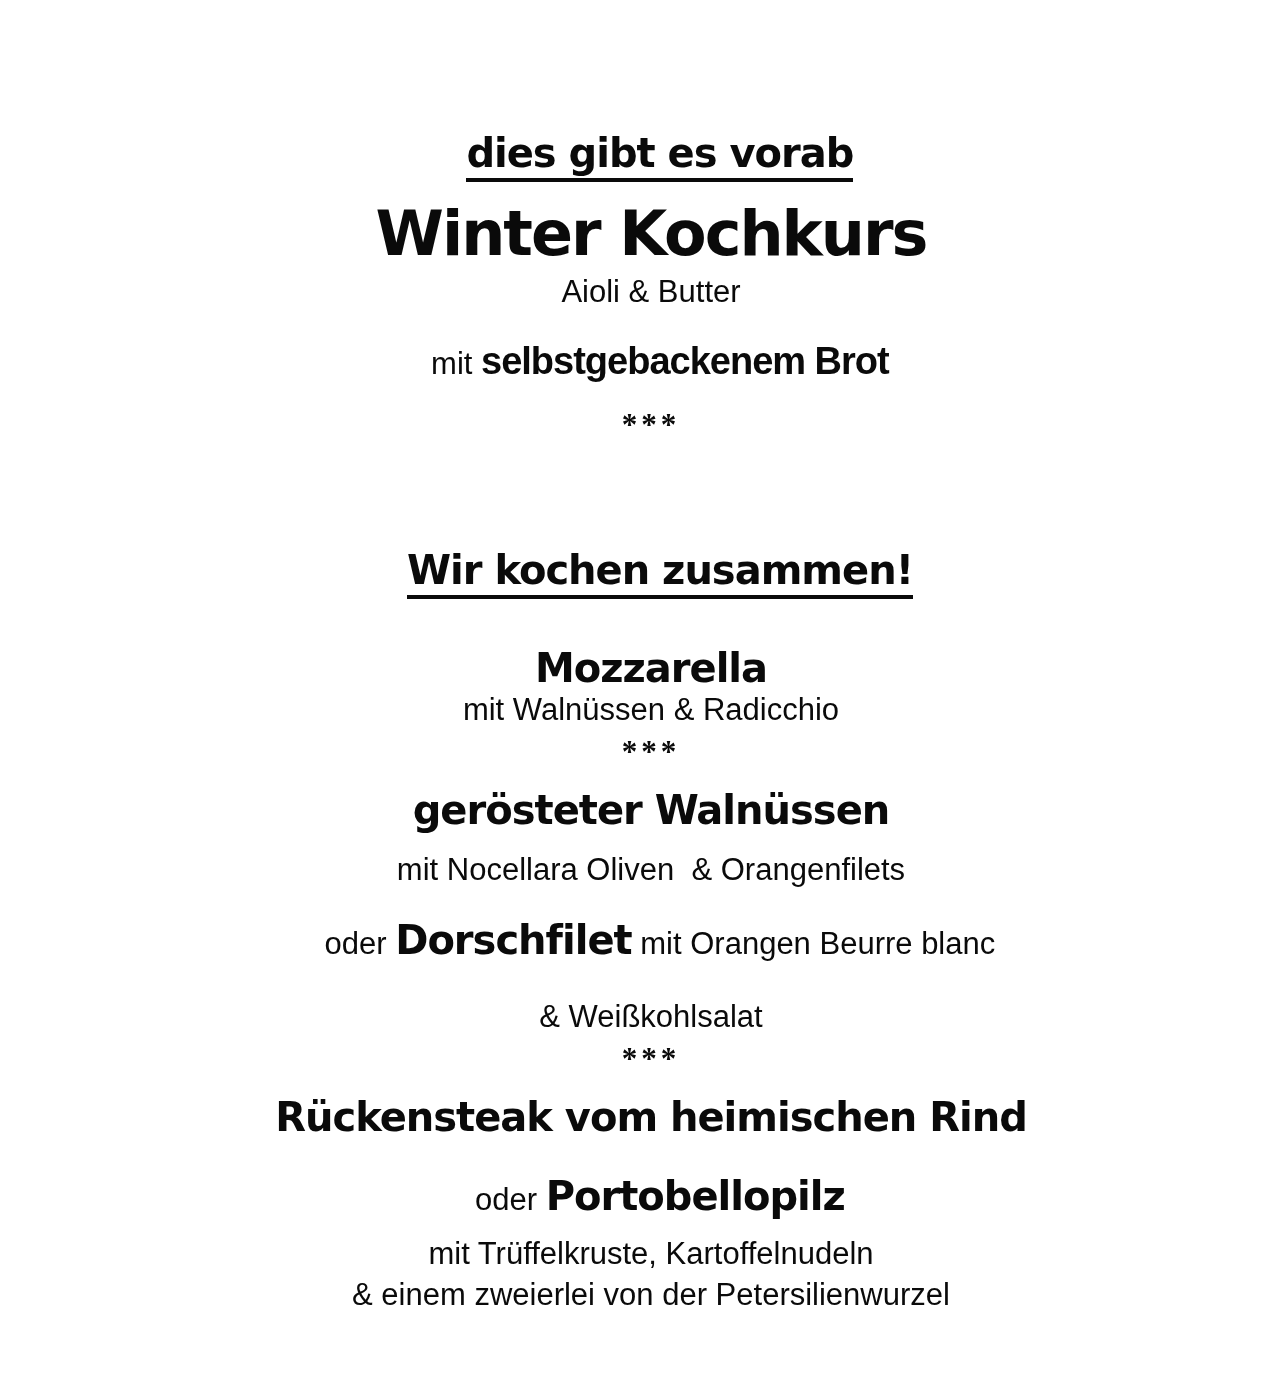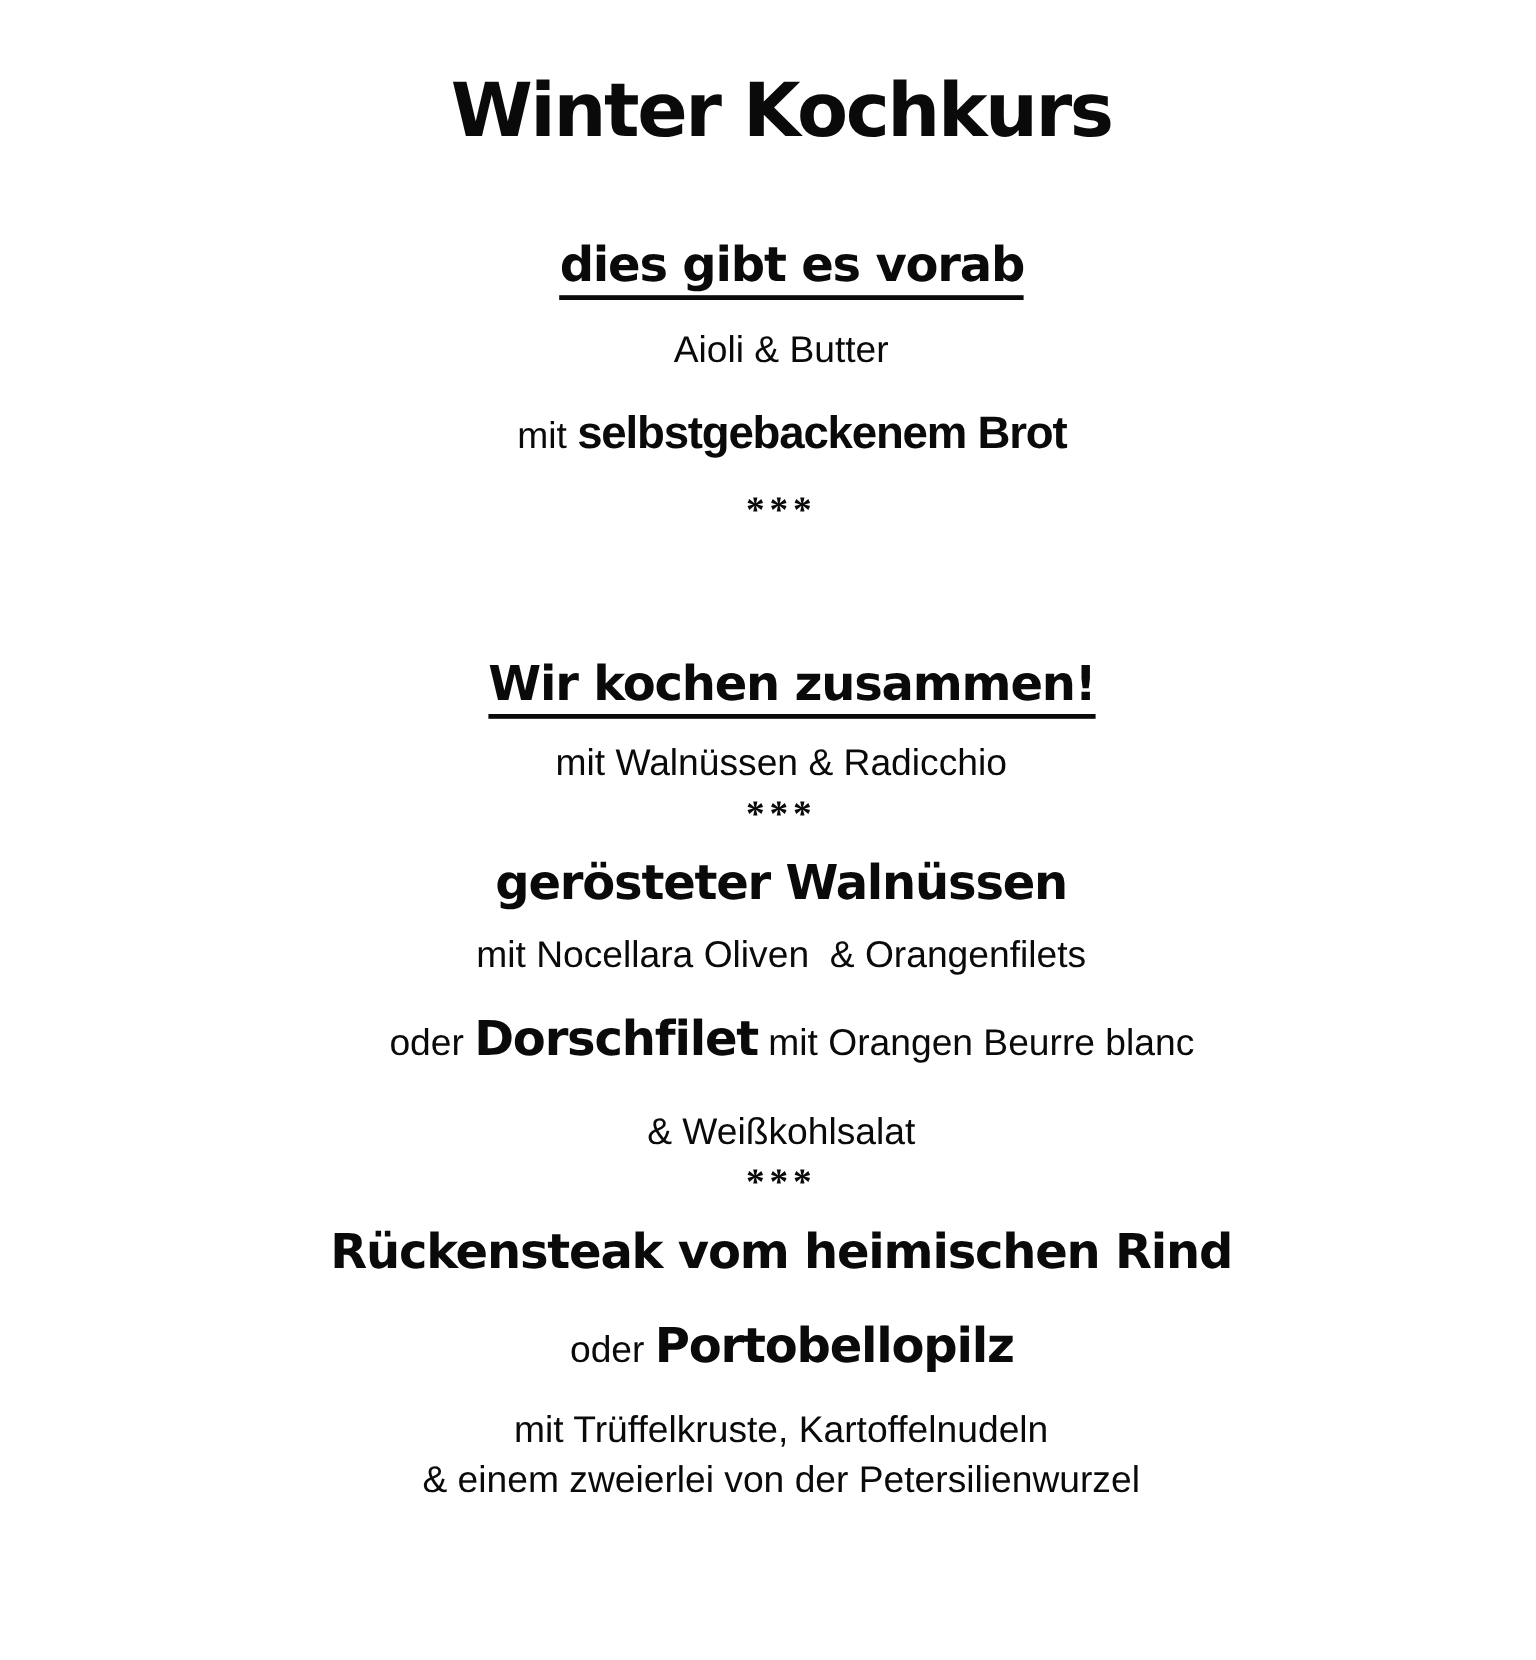--- a/index.html
+++ b/index.html
@@ -53,54 +53,55 @@
     font-size: 31px;
     letter-spacing: 4px;
     line-height: 1.05;
   }
 </style>
 </head>
 <body>
 
 <div class="page">
 
-  <div class="line t">Winter Kochkurs</div>
-
   <div class="line" style="margin-top:55px">
     <span class="h u">dies gibt es vorab</span>
   </div>
+
+  <div class="line t">Winter Kochkurs</div>
 
   <div class="line r" style="margin-top:7px">Aioli &amp; Butter</div>
 
   <div class="line" style="margin-top:13px">
     <span class="r">mit </span><span class="b-sm">selbstgebackenem Brot</span>
   </div>
 
   <div class="line sep" style="margin-top:8px">***</div>
 
 
   <div class="line" style="margin-top:89px">
     <span class="h u">Wir kochen zusammen!</span>
   </div>
 
+  <div class="line b" style="margin-top:29px">Mozzarella</div>
   <div class="line r" style="margin-top:2px">mit Walnüssen &amp; Radicchio</div>
 
   <div class="line sep" style="margin-top:8px">***</div>
 
   <div class="line b" style="margin-top:20px">gerösteter Walnüssen</div>
   <div class="line r" style="margin-top:20px">mit Nocellara Oliven  &amp; Orangenfilets</div>
 
   <div class="line" style="margin-top:12px">
     <span class="r">oder </span><span class="b">Dorschfilet</span><span class="r"> mit Orangen Beurre blanc</span>
   </div>
   <div class="line r" style="margin-top:20px">&amp; Weißkohlsalat</div>
 
   <div class="line sep" style="margin-top:8px">***</div>
 
   <div class="line b" style="margin-top:20px">Rückensteak vom heimischen Rind</div>
 
   <div class="line" style="margin-top:16px">
     <span class="r">oder </span><span class="b">Portobellopilz</span>
   </div>
-  <div class="line r" style="margin-top:12px">mit Trüffelkruste, Kartoffelnudeln</div>
+  <div class="line r" style="margin-top:0">mit Trüffelkruste, Kartoffelnudeln</div>
   <div class="line r" style="margin-top:6px">&amp; einem zweierlei von der Petersilienwurzel</div>
 
 </div>
 
 </body></html>

